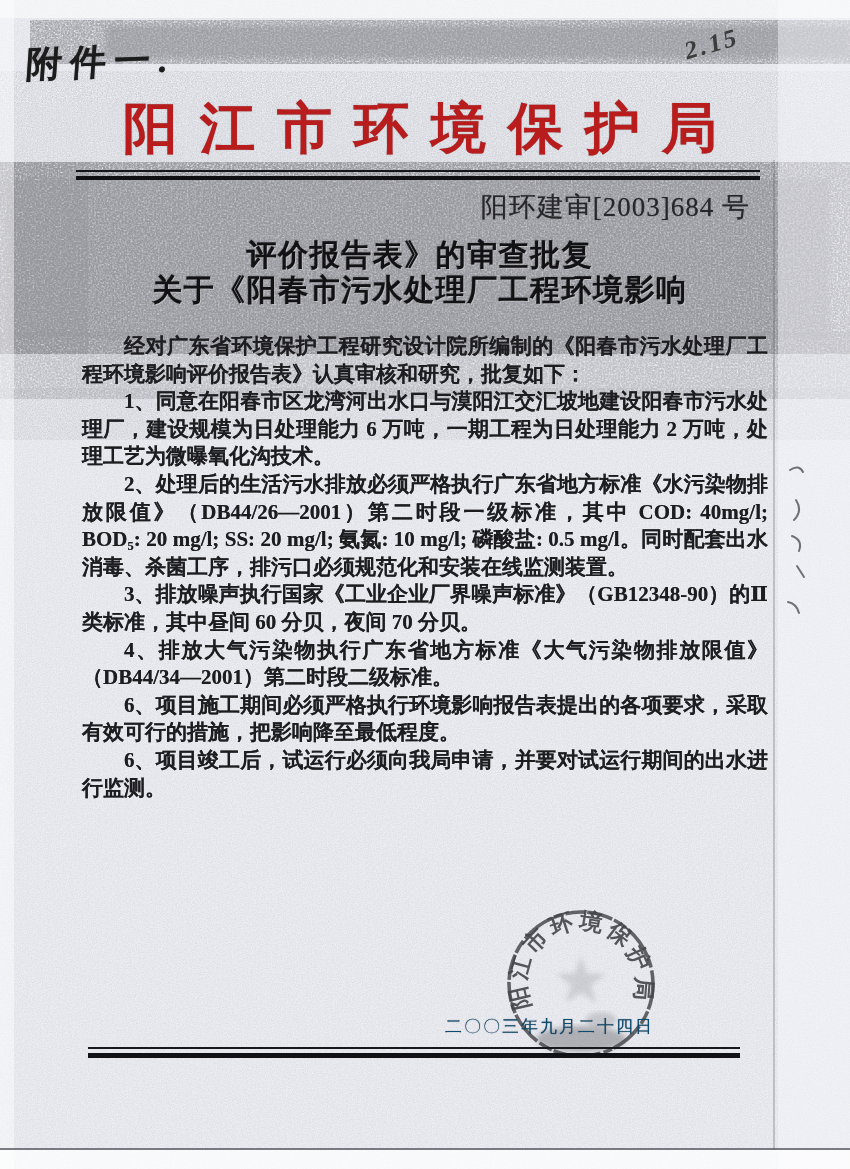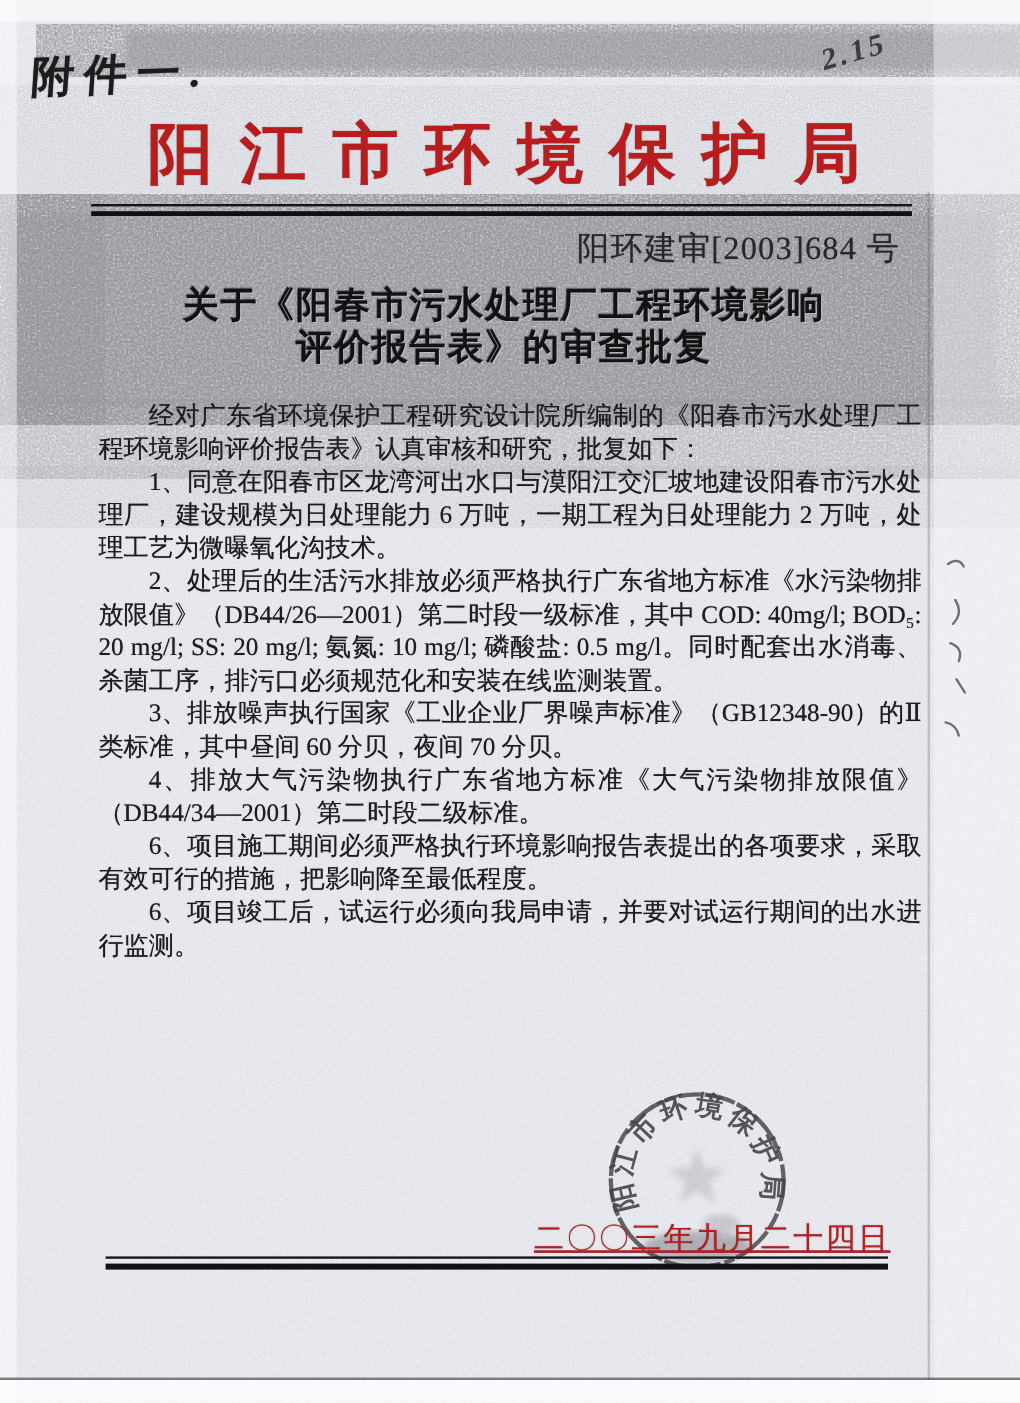--- a/index.html
+++ b/index.html
@@ -41,27 +41,28 @@
     left:70px;top:237px;width:700px;text-align:center;
     font-size:30px;font-weight:bold;line-height:35px;color:#121214;
     letter-spacing:1.5px;
     text-shadow:1px 1px 0 rgba(238,238,240,.45), -0.5px -0.5px 0 rgba(25,25,28,.4), 0 0 2px rgba(10,10,10,.35);
   }
   
   .body-text{
     left:82px;top:333px;width:686px;
     font-size:21px;line-height:27.6px;text-align:justify;color:#1d1d20;
     text-shadow:0 0 0.6px rgba(35,35,40,.75);
+    font-weight:bold;
   }
   .body-text p{margin:0;text-indent:2em;}
   
   .seal-svg{left:503px;top:906px;}
   .date-line{
-    left:445px;top:1015px;font-size:25px;letter-spacing:2px;color:#b91c1c;
-    white-space:nowrap;text-shadow:0 0 1px rgba(40,40,45,.6);z-index:5;text-decoration:underline;
+    left:445px;top:1015px;font-size:17px;letter-spacing:2px;color:#0c4a6e;
+    white-space:nowrap;text-shadow:0 0 1px rgba(40,40,45,.6);z-index:5;
   }
   .bottom-rule{
     left:88px;top:1047px;width:652px;height:4px;
     border-top:2px solid #18181c;border-bottom:5px solid #121216;z-index:4;
   }
   
   .v-line{left:773px;top:160px;width:2px;height:990px;background:rgba(95,95,110,.30);}
   .right-light{left:778px;top:0;width:72px;height:1169px;background:rgba(248,249,252,.45);}
   .top-margin{left:0;top:0;width:850px;height:18px;background:rgba(255,255,255,.55);}
   .left-margin{left:0;top:0;width:14px;height:1169px;background:rgba(255,255,255,.45);}
@@ -108,22 +109,22 @@
   <div class="abs left-margin"></div>
 
   <div class="abs hw-note">附件一.</div>
   <div class="abs hw-mark">2.15</div>
 
   <div class="abs agency">阳江市环境保护局</div>
   <div class="abs header-rule"></div>
   <div class="abs doc-number">阳环建审[2003]684 号</div>
 
   <div class="abs doc-title">
+    <div>评价报告表》的审查批复</div>
     <div>关于《阳春市污水处理厂工程环境影响</div>
-    <div>评价报告表》的审查批复</div>
   </div>
 
   <div class="abs body-text">
     <p>经对广东省环境保护工程研究设计院所编制的《阳春市污水处理厂工程环境影响评价报告表》认真审核和研究，批复如下：</p>
     <p>1、同意在阳春市区龙湾河出水口与漠阳江交汇坡地建设阳春市污水处理厂，建设规模为日处理能力 6 万吨，一期工程为日处理能力 2 万吨，处理工艺为微曝氧化沟技术。</p>
     <p>2、处理后的生活污水排放必须严格执行广东省地方标准《水污染物排放限值》（DB44/26—2001）第二时段一级标准，其中 COD: 40mg/l; BOD₅: 20 mg/l; SS: 20 mg/l; 氨氮: 10 mg/l; 磷酸盐: 0.5 mg/l。同时配套出水消毒、杀菌工序，排污口必须规范化和安装在线监测装置。</p>
     <p>3、排放噪声执行国家《工业企业厂界噪声标准》（GB12348-90）的Ⅱ类标准，其中昼间 60 分贝，夜间 70 分贝。</p>
     <p>4、排放大气污染物执行广东省地方标准《大气污染物排放限值》（DB44/34—2001）第二时段二级标准。</p>
     <p>6、项目施工期间必须严格执行环境影响报告表提出的各项要求，采取有效可行的措施，把影响降至最低程度。</p>
     <p>6、项目竣工后，试运行必须向我局申请，并要对试运行期间的出水进行监测。</p>

